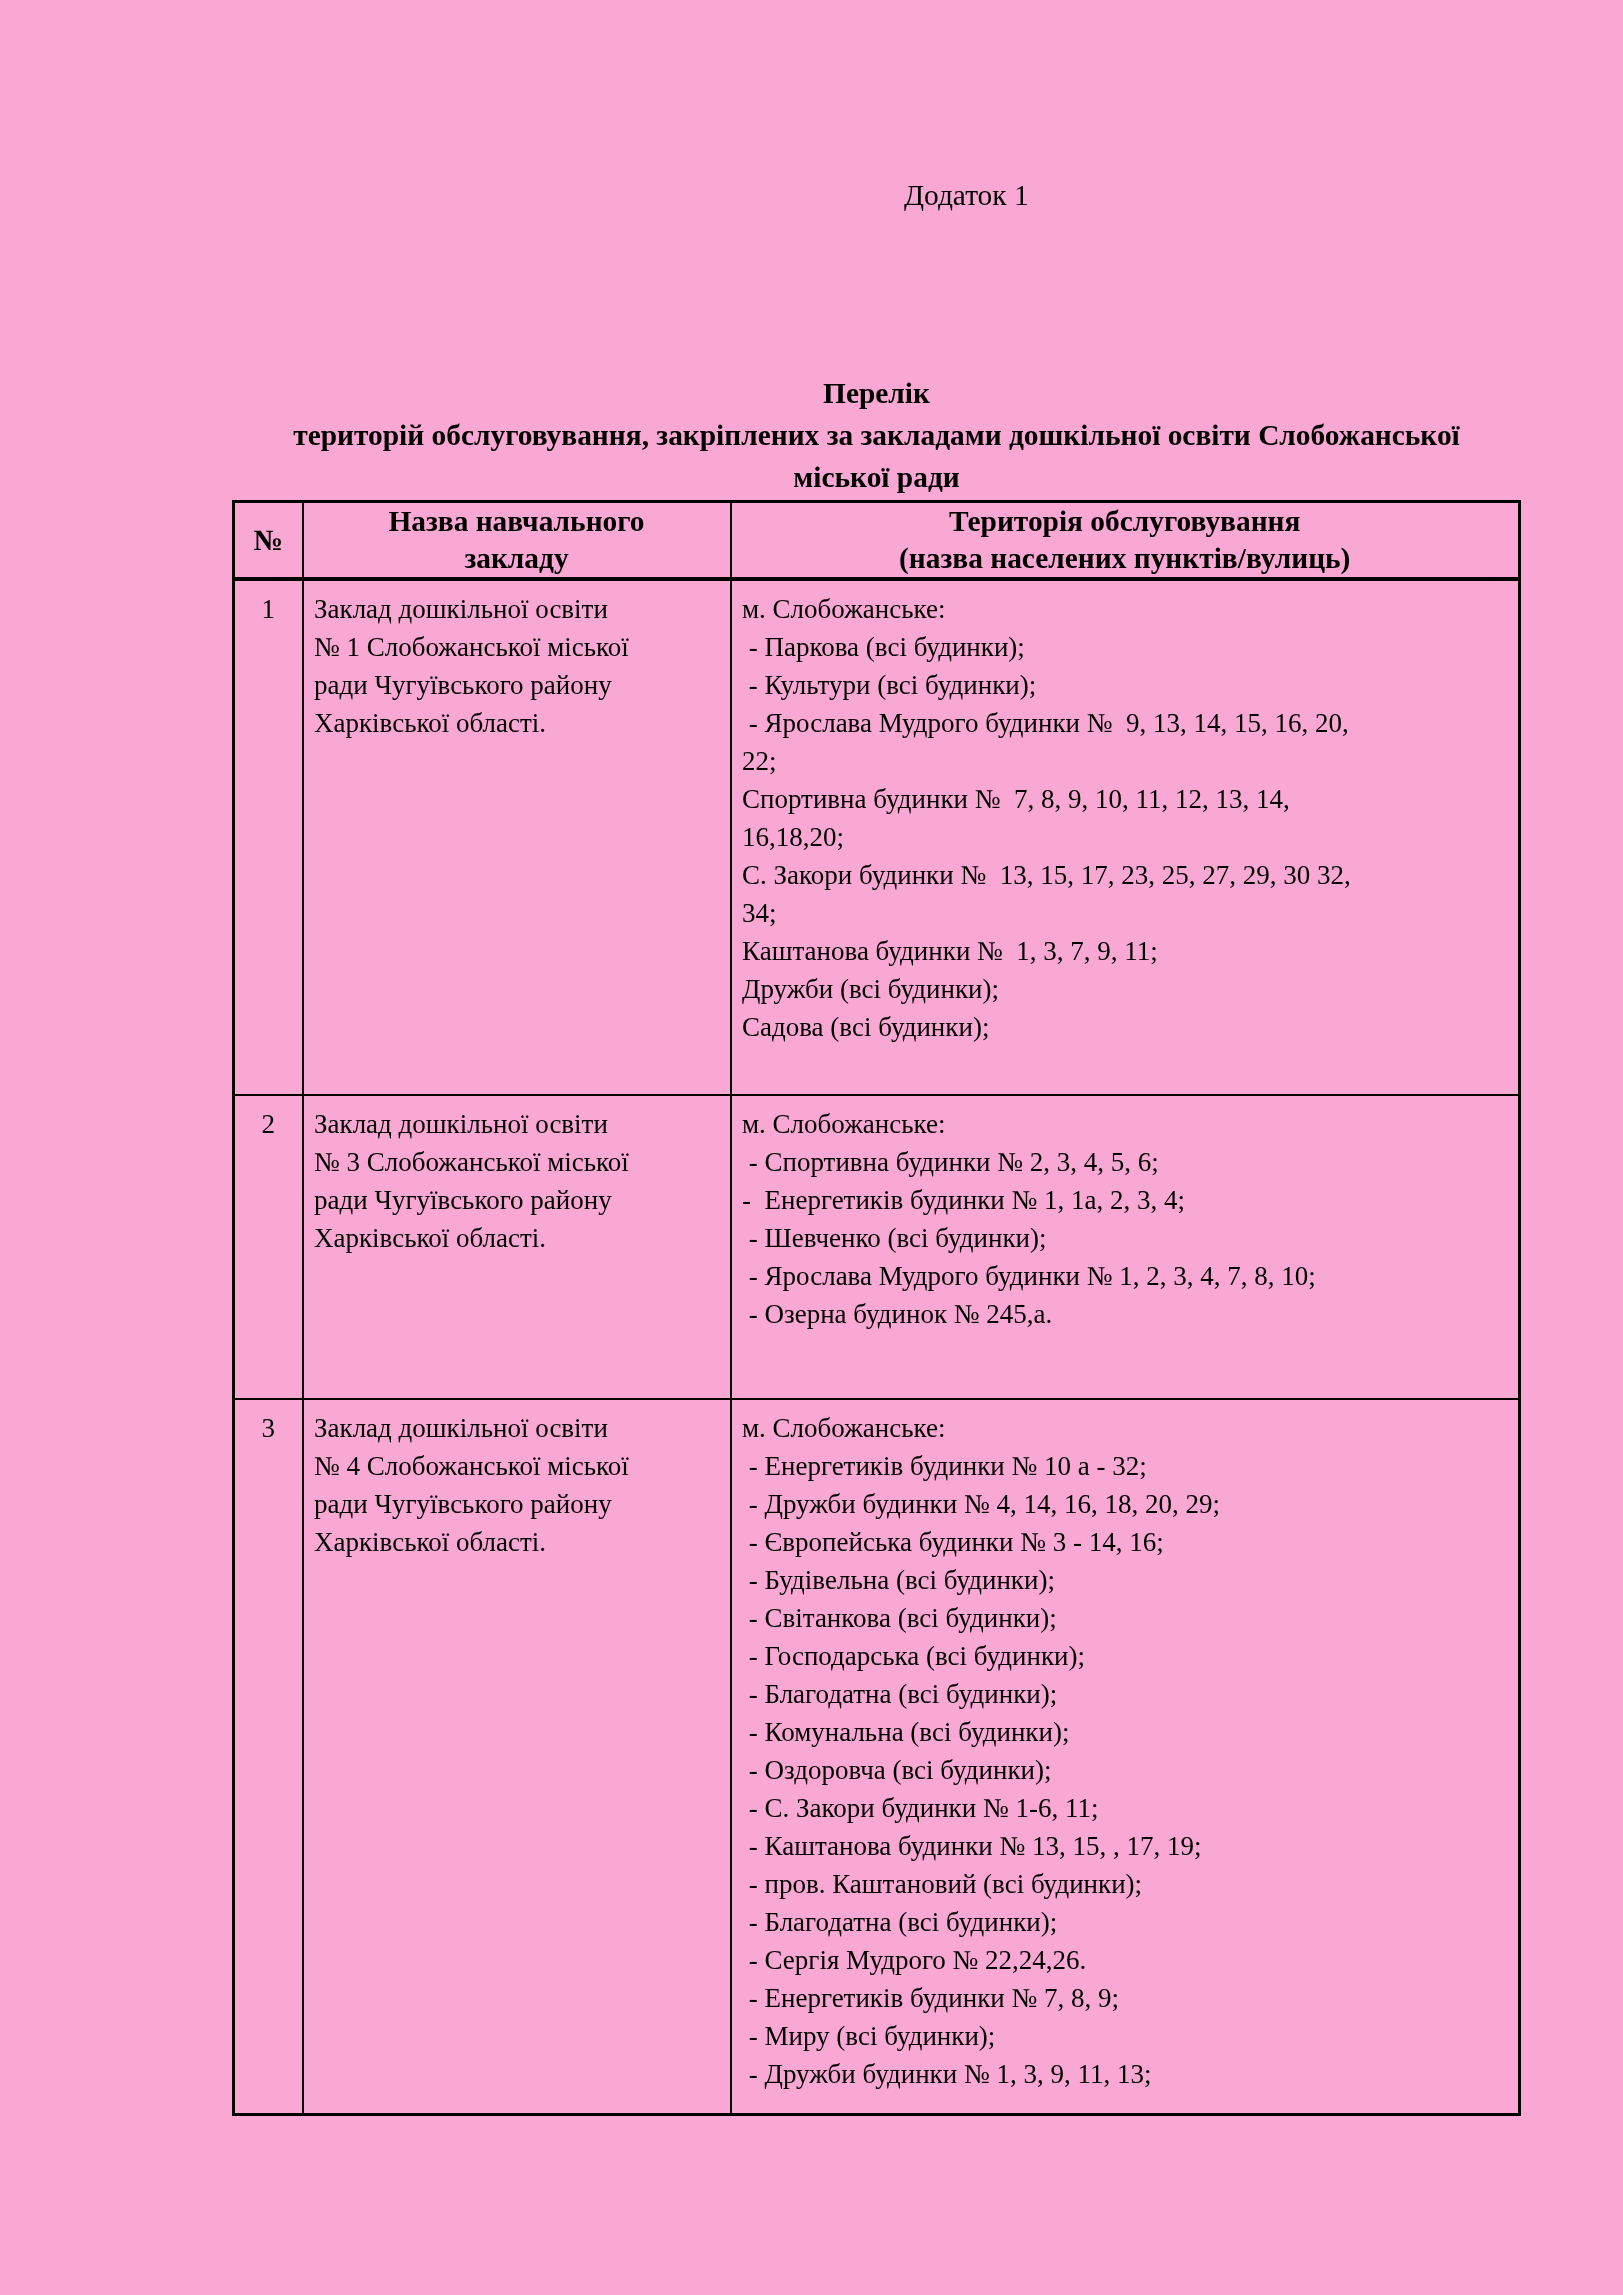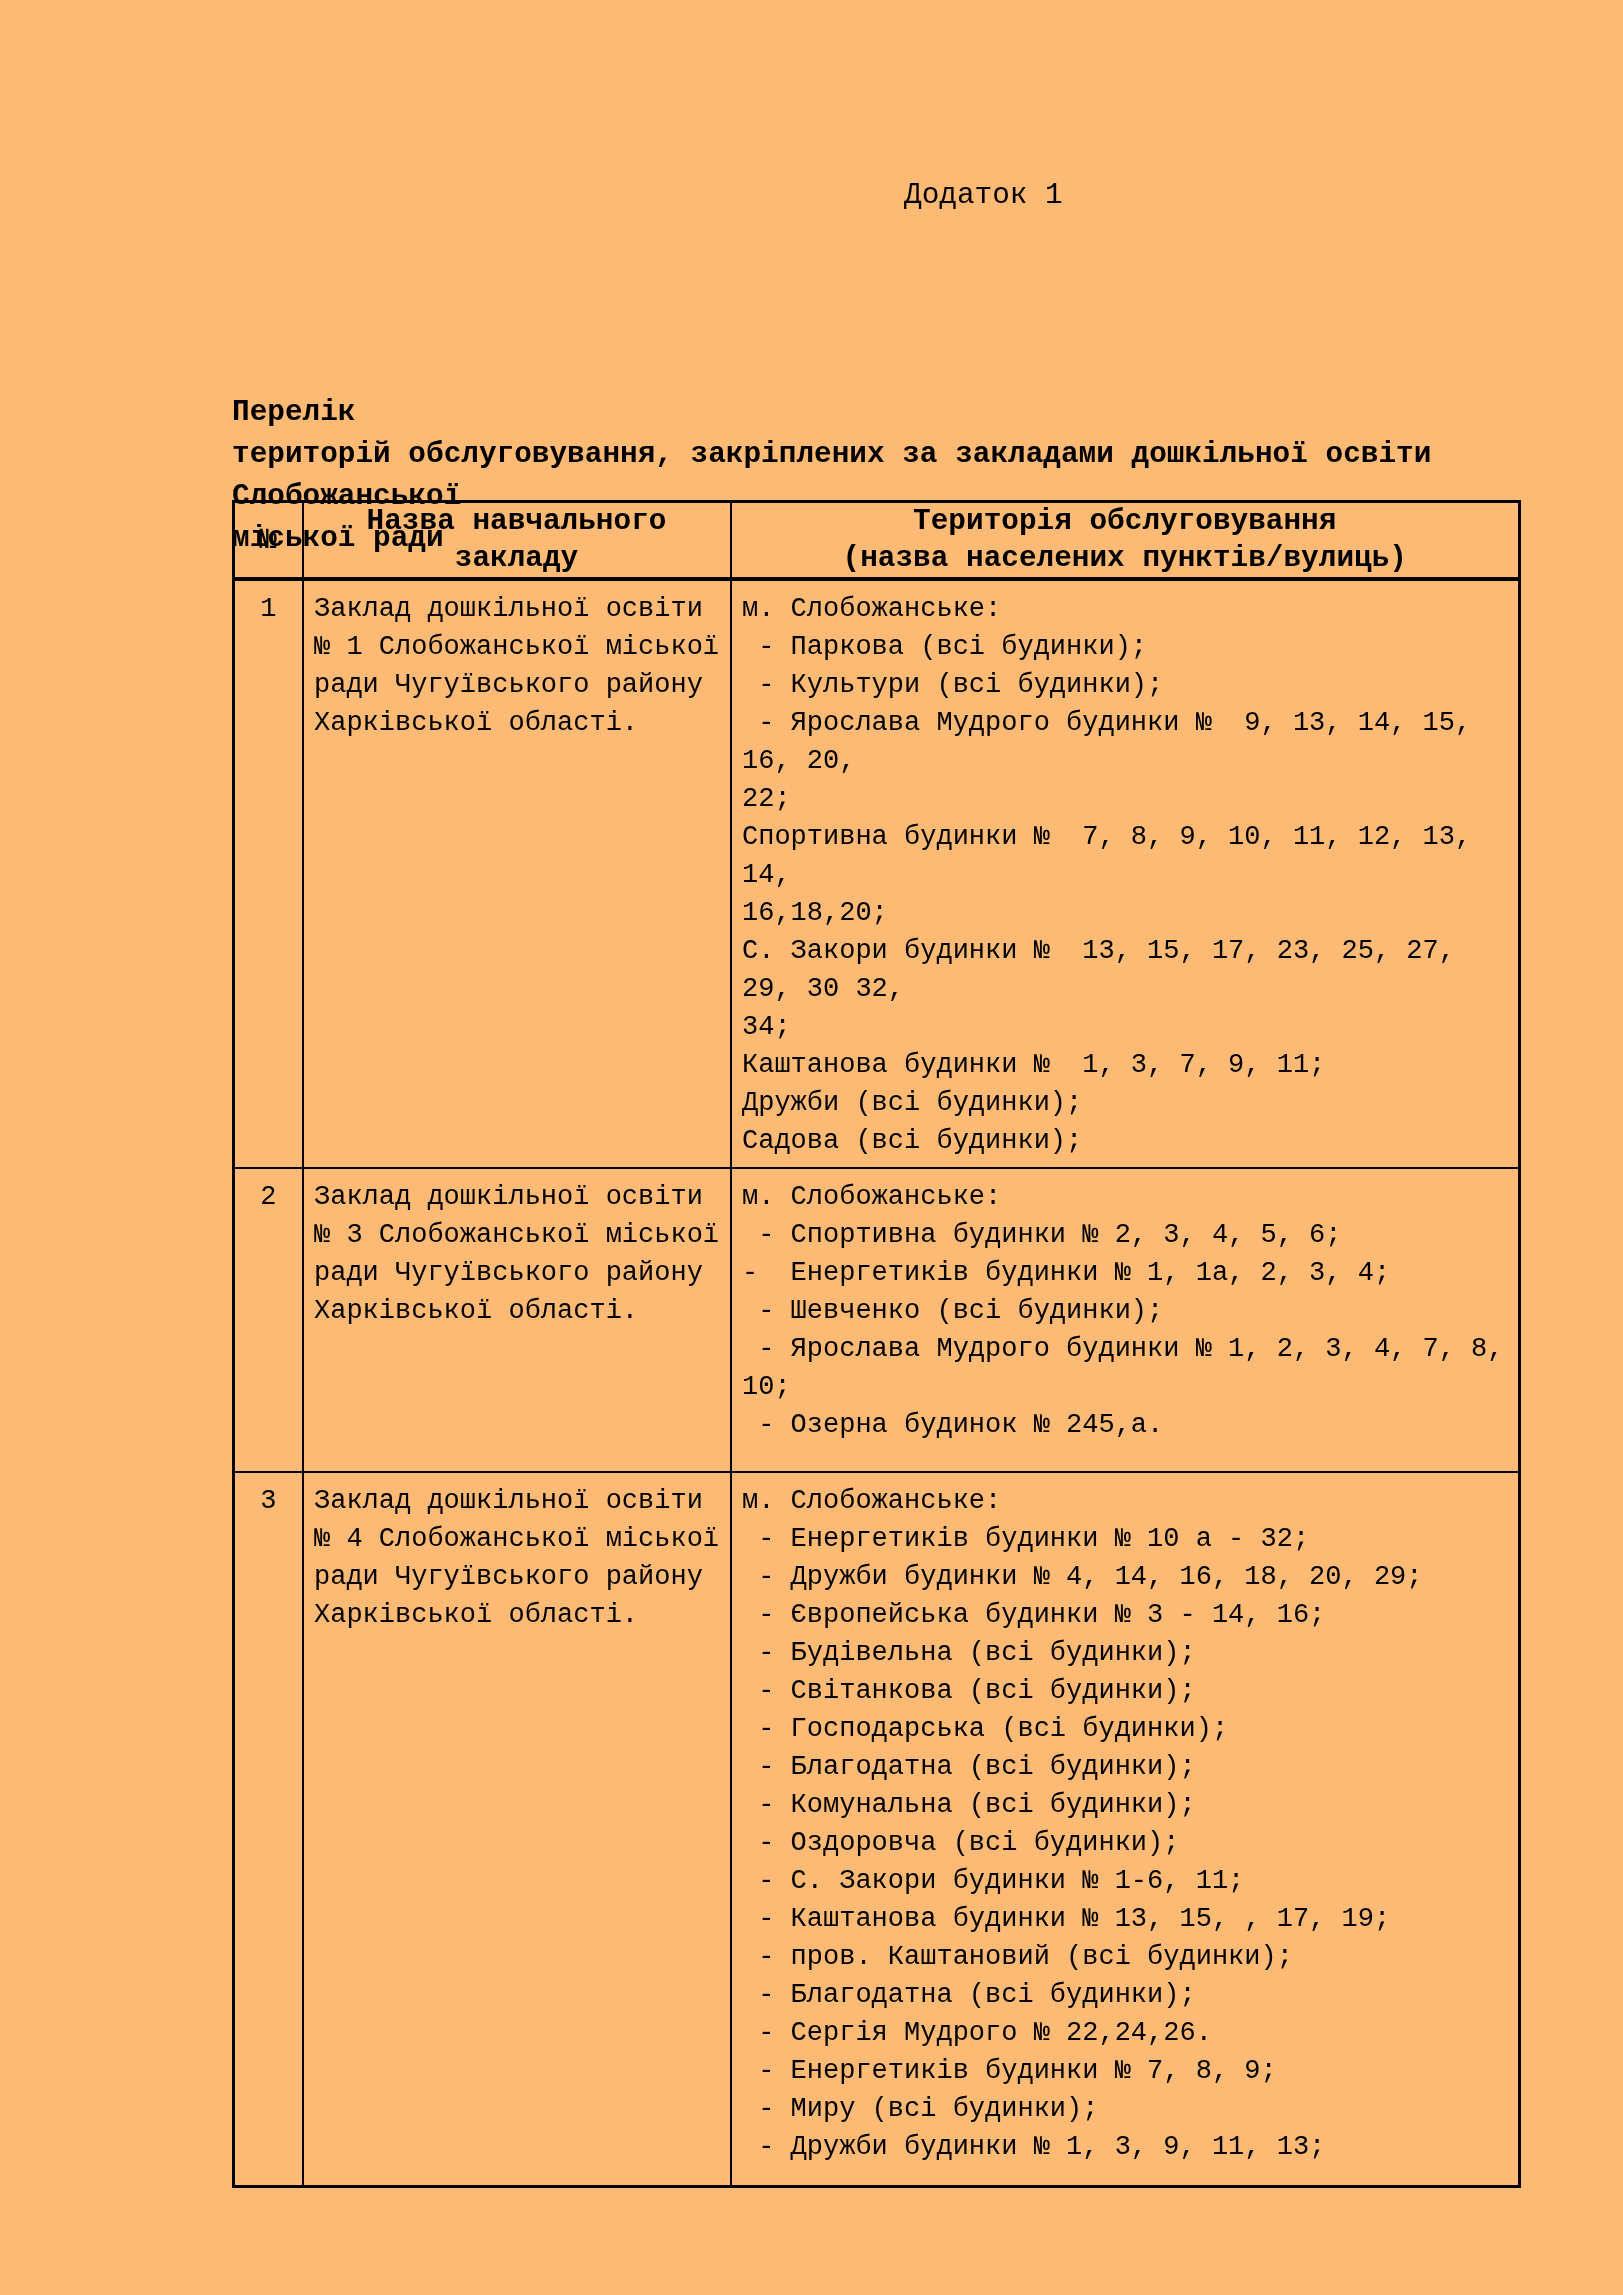--- a/index.html
+++ b/index.html
@@ -1,22 +1,22 @@
 <!DOCTYPE html>
 <html style="font-size:10.5px"><head>
 <meta charset="utf-8">
 <style>
   html, body { margin: 0; padding: 0; background: #ffffff; }
   .page {
     position: relative;
     width: 1623px;
     height: 2295px;
-    background: #fdba74;
+    background: #f9a8d4;
     color: #000000;
-    font-family: Liberation Mono, monospace;
+    font-family: Liberation Serif, serif;
     overflow: hidden;
   }
   
   .appendix {
     position: absolute;
     left: 904px;
     top: 174px;
     width: 618px;
     font-size: 29.4px;
     line-height: 43px;
@@ -25,24 +25,24 @@
   .appendix .just {
     text-align: justify;
     text-align-last: justify;
   }
   
   .doc-title {
     position: absolute;
     left: 232px;
     top: 372px;
     width: 1289px;
+    text-align: center;
     font-weight: bold;
     font-size: 29.4px;
     line-height: 42px;
-    margin-top: 20px;
   }
   
   table.main {
     position: absolute;
     left: 232px;
     top: 500px;
     width: 1289px;
     border-collapse: collapse;
     table-layout: fixed;
     border: 3.3px solid #000;

